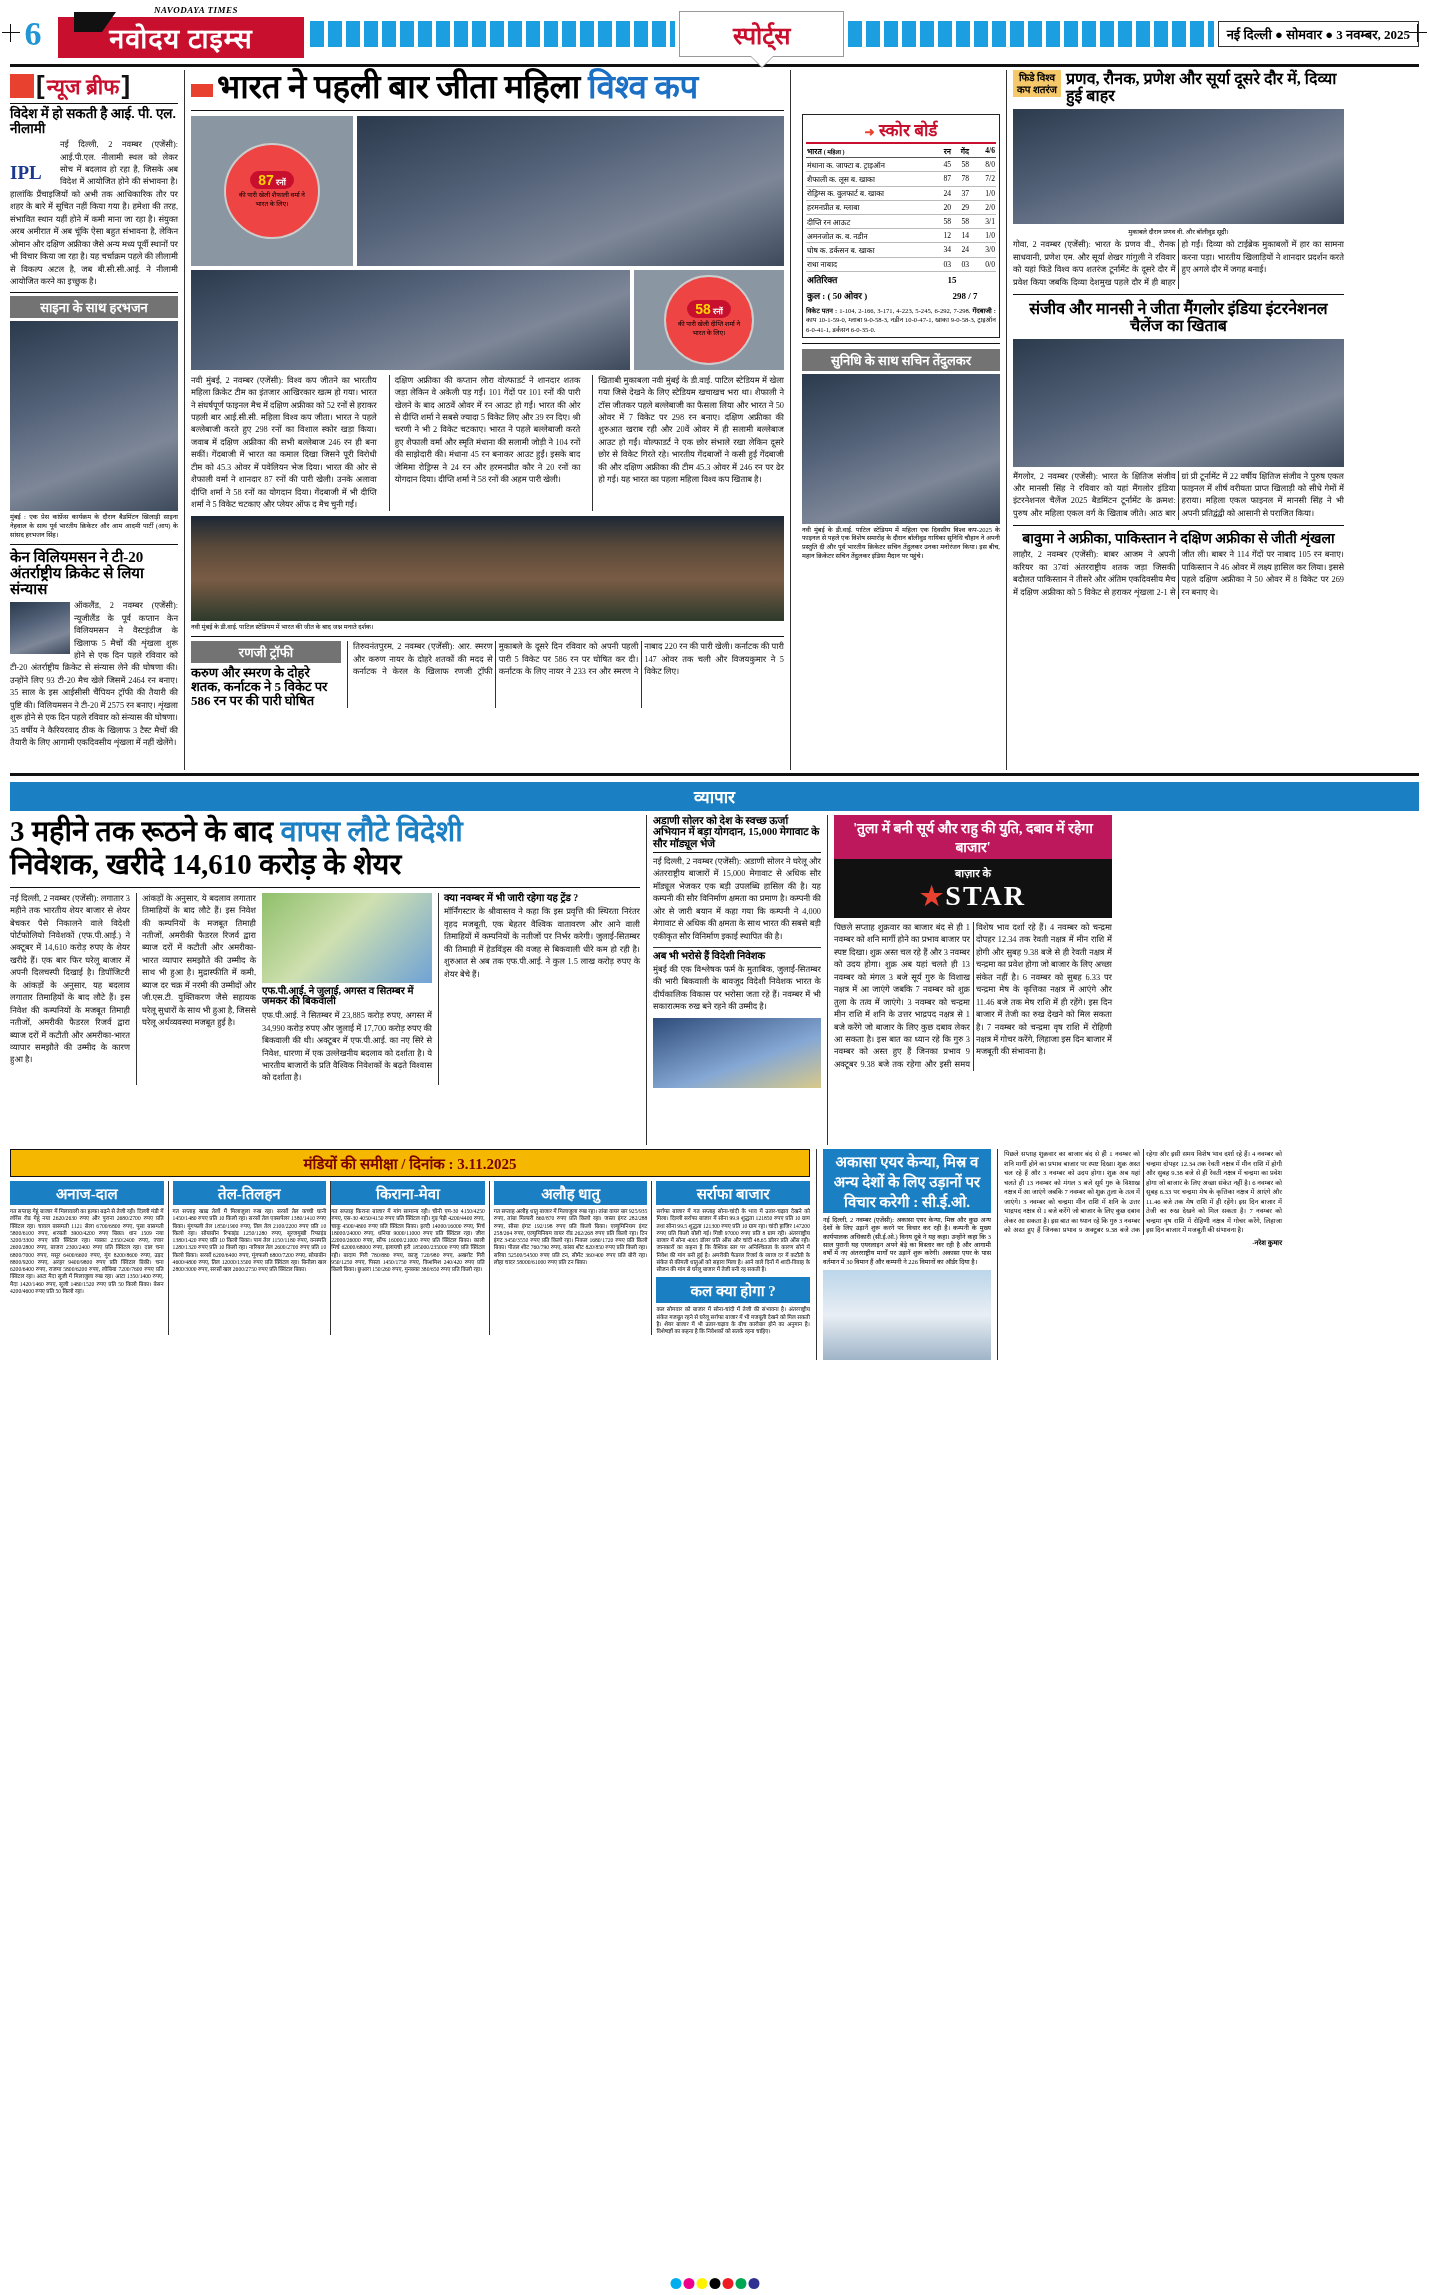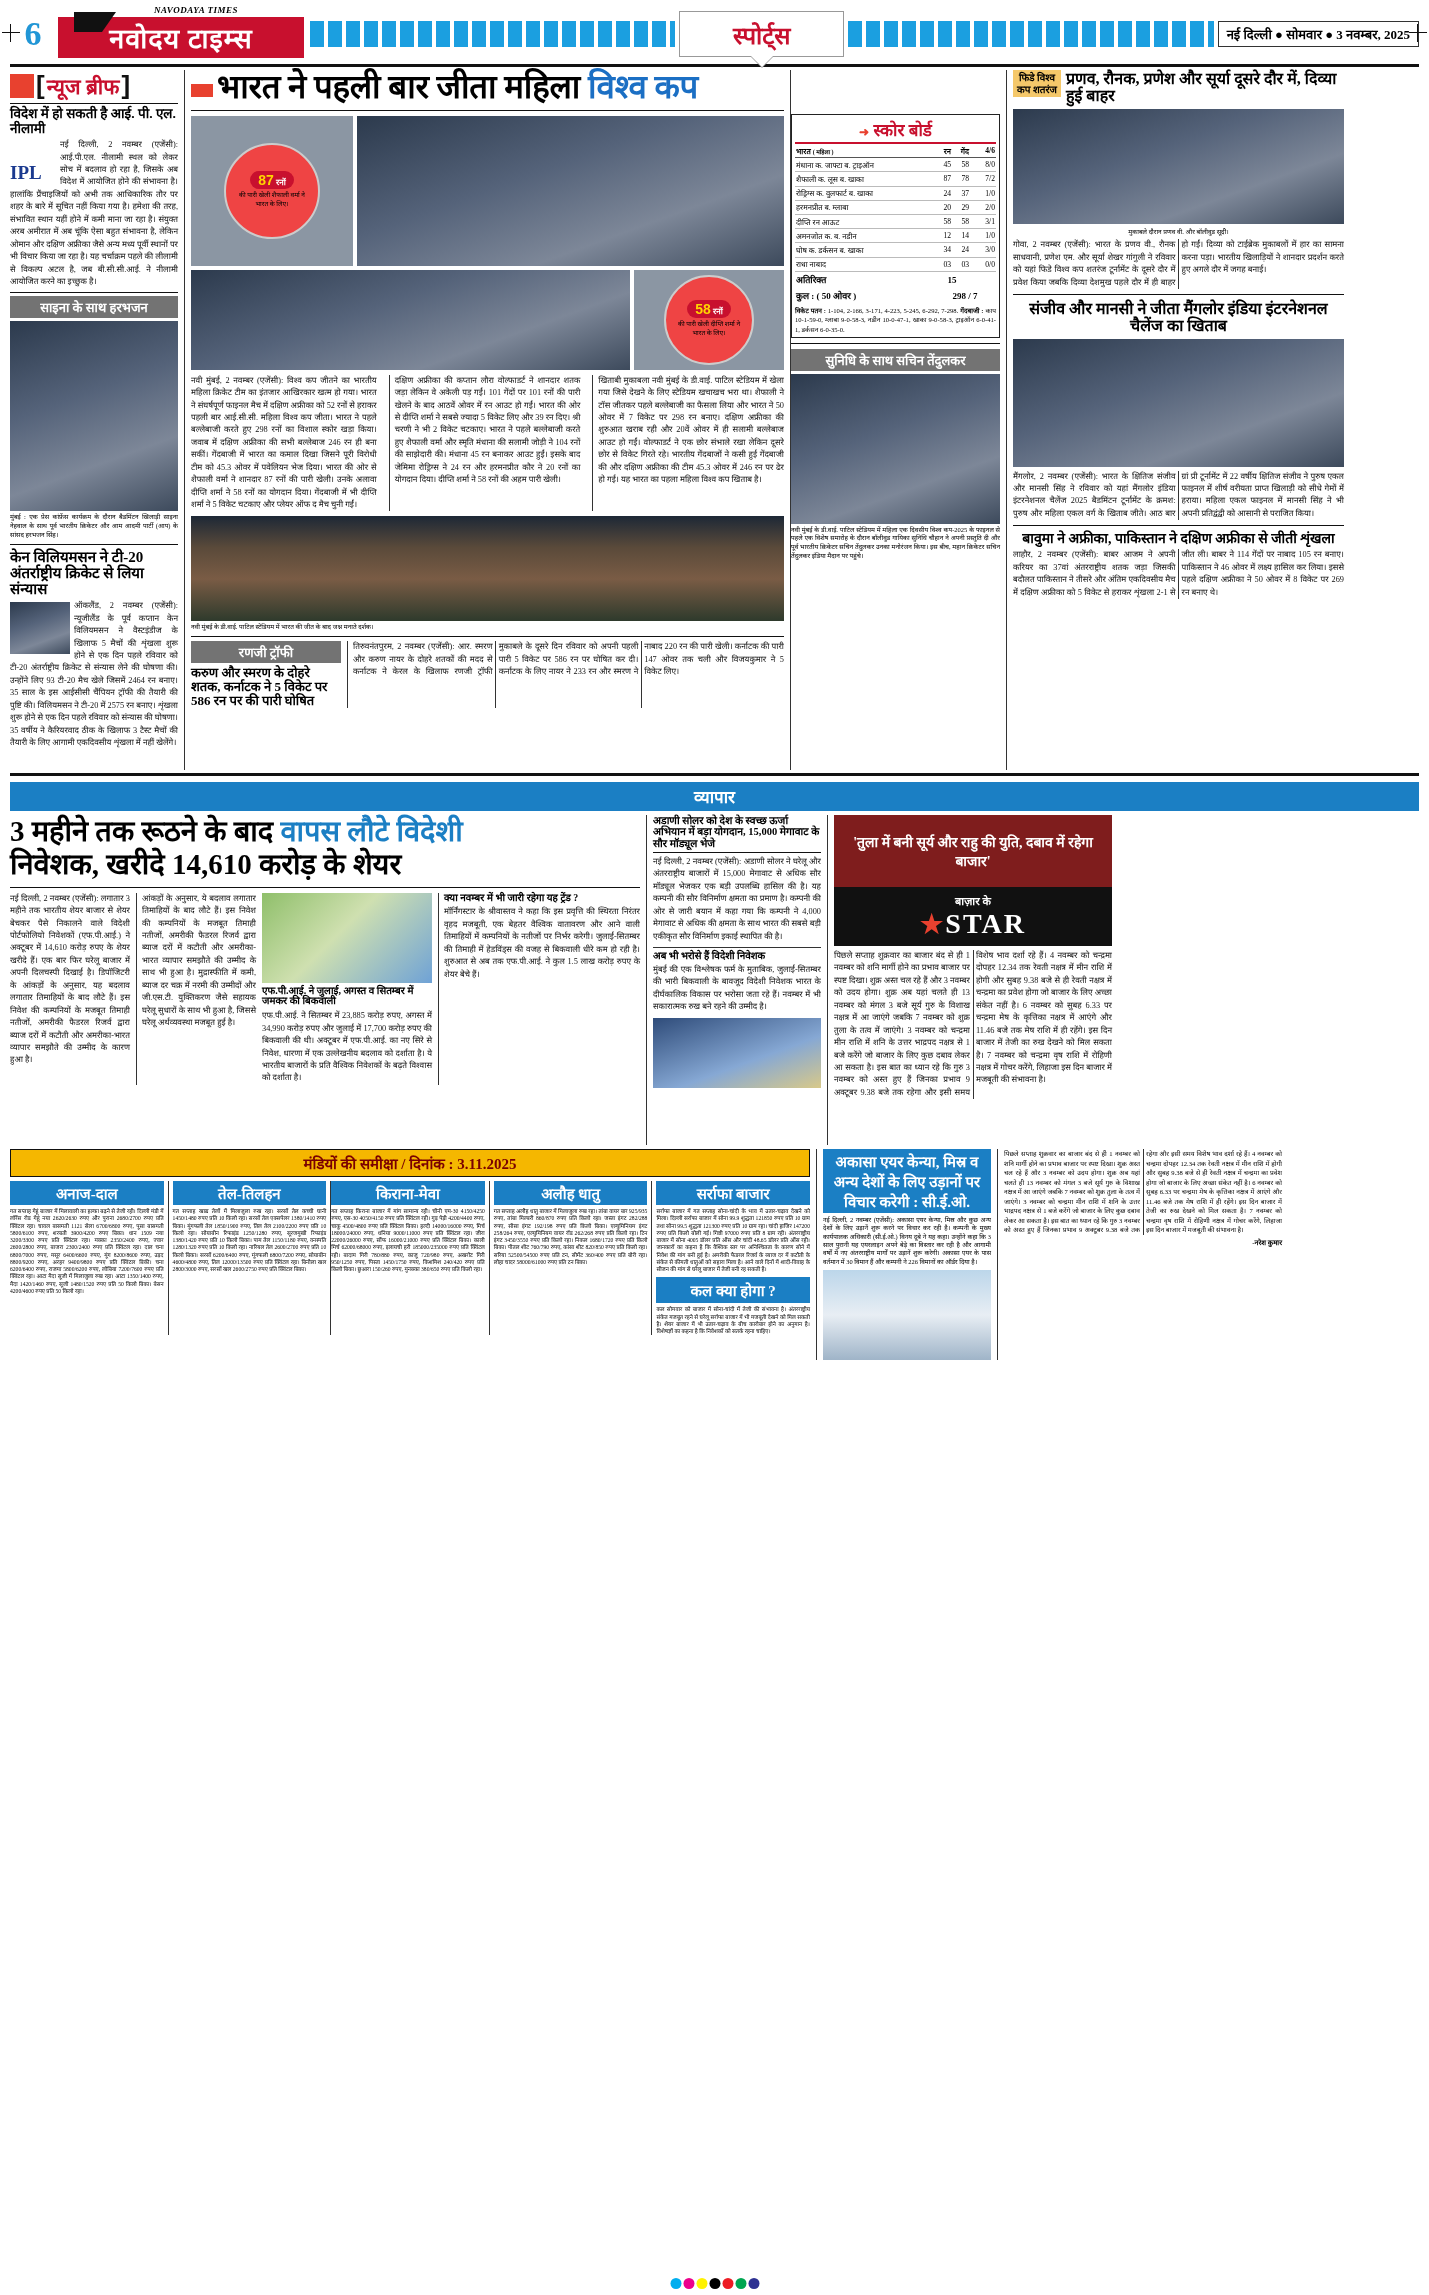--- a/index.html
+++ b/index.html
@@ -88,21 +88,21 @@
   .biz-hl .blue{color:#1b7fc4;}
 
   .mandi-band{background:#f5b700;color:#7a0000;text-align:center;font-size:15px;font-weight:bold;padding:3px;font-family:"Liberation Serif",serif;border:1px solid #111;}
   .mandi-head{background:#1b7fc4;color:#fff;text-align:center;font-size:15px;font-weight:bold;padding:2px;font-family:"Liberation Serif",serif;}
   .rate-txt{font-size:5.6px;line-height:1.3;text-align:justify;font-family:"Liberation Serif",serif;}
 
   .star-box{background:#111;color:#fff;text-align:center;padding:6px 4px;position:relative;}
   .star-box .k1{font-size:11px;color:#fff;font-weight:bold;font-family:"Liberation Serif",serif;}
   .star-box .k2{font-size:28px;color:#fff;font-weight:bold;font-family:"Liberation Serif",serif;letter-spacing:2px;}
   .star-glyph{color:#e8412f;font-size:26px;}
-  .astro-band{background:#7f1d1d;color:#fff;text-align:center;font-size:14px;font-weight:bold;padding:17px;font-family:"Liberation Serif",serif;}
+  .astro-band{background:#be185d;color:#fff;text-align:center;font-size:14px;font-weight:bold;padding:3px;font-family:"Liberation Serif",serif;}
 
   .kal-band{background:#1b7fc4;color:#fff;text-align:center;font-size:15px;font-weight:bold;padding:3px;font-family:"Liberation Serif",serif;}
 
   
   .cmyk{position:absolute;bottom:6px;left:50%;transform:translateX(-50%);display:flex;gap:2px;}
   .cmyk i{width:11px;height:11px;display:block;border-radius:50%;}
   .regmark{position:absolute;width:18px;height:18px;}
   .regmark:before{content:"";position:absolute;left:8px;top:0;width:1px;height:18px;background:#111;}
   .regmark:after{content:"";position:absolute;top:8px;left:0;width:18px;height:1px;background:#111;}
 </style>
@@ -197,21 +197,21 @@
       <div class="rule-thin" style="margin:4px 0"></div>
       <div style="display:flex;gap:6px;">
         <div style="width:150px;">
           <div class="redband">रणजी ट्रॉफी</div>
           <div class="hl" style="font-size:13px;margin-top:3px;">करुण और स्मरण के दोहरे शतक, कर्नाटक ने 5 विकेट पर 586 रन पर की पारी घोषित</div>
         </div>
         <div class="body-txt col-rule" style="flex:1;padding-left:5px;column-count:3;column-gap:6px;column-rule:1px solid #333;">तिरुवनंतपुरम, 2 नवम्बर (एजेंसी): आर. स्मरण और करुण नायर के दोहरे शतकों की मदद से कर्नाटक ने केरल के खिलाफ रणजी ट्रॉफी मुकाबले के दूसरे दिन रविवार को अपनी पहली पारी 5 विकेट पर 586 रन पर घोषित कर दी। कर्नाटक के लिए नायर ने 233 रन और स्मरण ने नाबाद 220 रन की पारी खेली। कर्नाटक की पारी 147 ओवर तक चली और विजयकुमार ने 5 विकेट लिए।</div>
       </div>
     </div>
 
-    <div class="colS col-rule" style="padding-left:0">
+    <div class="colS col-rule" style="padding-left:11px">
       <div style="height:44px"></div>
       <div class="sb-box">
         <div class="sb-title">
           <span style="color:#e8412f;font-size:12px;">➜</span>
           <span>स्कोर बोर्ड</span>
         </div>
         <table class="sb">
           <tbody>
             <tr class="hdr">
               <td><span>भारत</span> <span style="font-size:6px">( महिला )</span></td>

